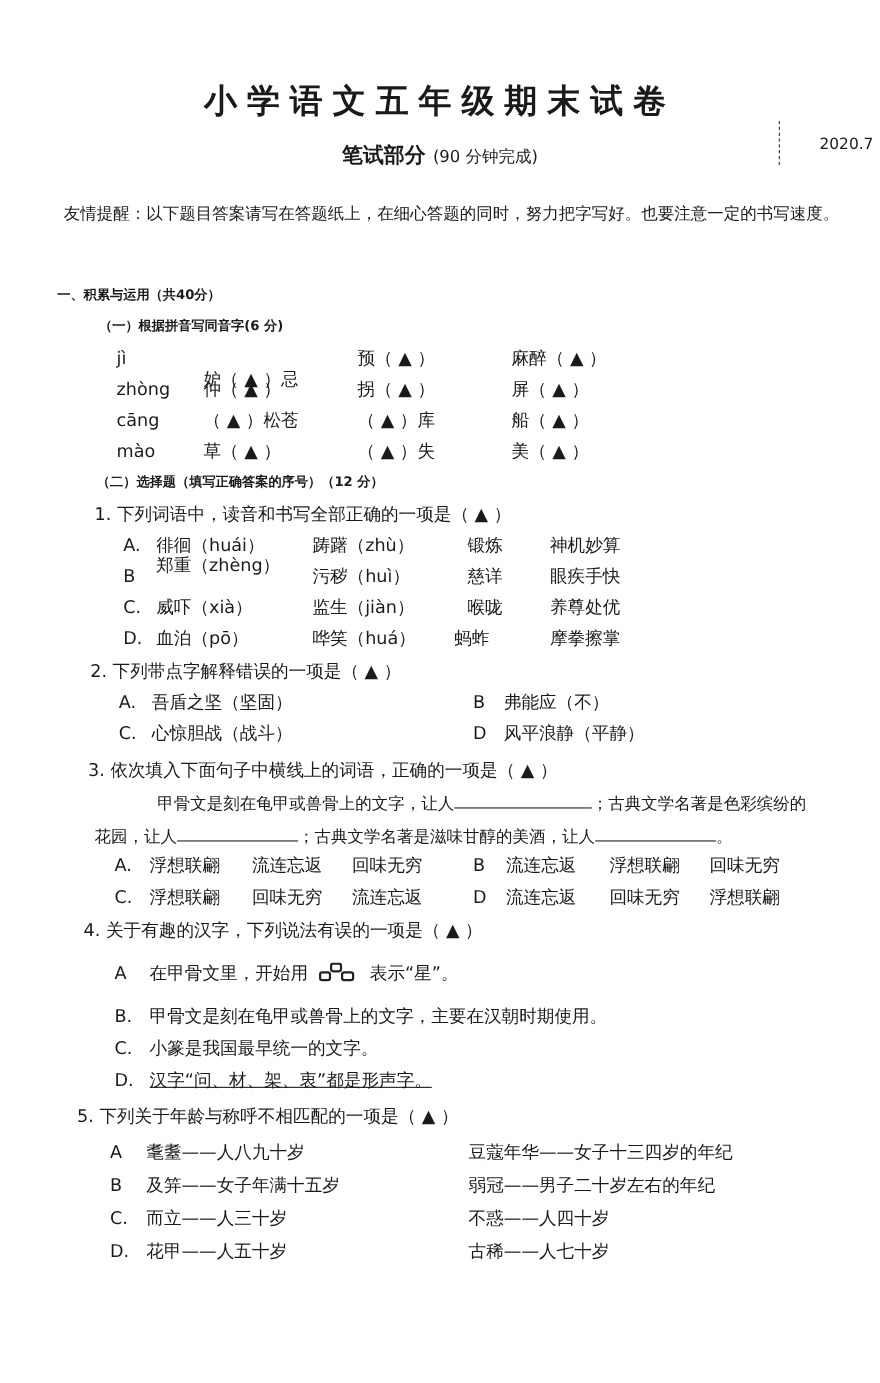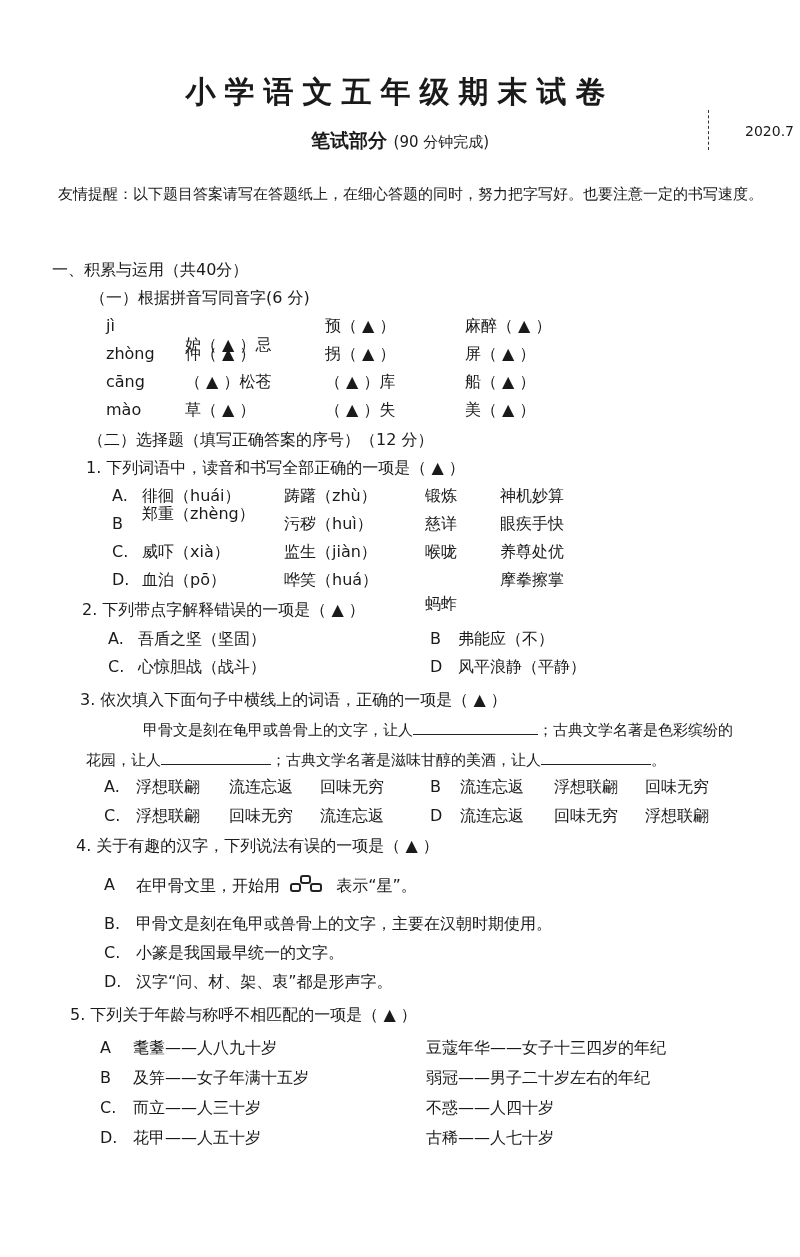--- a/index.html
+++ b/index.html
@@ -7,21 +7,21 @@
          font-family: "DejaVu Sans", "Liberation Sans", sans-serif; color: #1a1a1a; }
   .abs { position: absolute; white-space: nowrap; }
   .title { left: 0; width: 800px; top: 72px; text-align: center; font-size: 30px; font-weight: bold;
            letter-spacing: 9px; font-family: "DejaVu Serif", serif; }
   .subtitle { left: 0; width: 800px; top: 128px; text-align: center; font-size: 19px; font-weight: bold; }
   .subtitle .note { font-weight: normal; font-size: 15px; }
   .date { left: 745px; top: 123px; font-size: 14px; }
   .marker { left: 708px; top: 110px; width: 2px; height: 40px; border-left: 1px dashed #333; }
   .reminder { left: 58px; top: 180px; width: 740px; font-size: 15px; line-height: 28px; white-space: normal;
               font-family: "DejaVu Serif", serif; text-indent: 0; }
-  .sec { font-size: 16px; }
+  .sec { font-size: 12px; font-weight: bold; }
   .row { font-size: 16px; }
   .blank { display: inline-block; border-bottom: 1px solid #222; height: 14px; vertical-align: baseline; }
   .serif { font-family: "DejaVu Serif", serif; font-size: 15px; }
 </style>
 </head>
 <body>
 
 <div class="abs title">小学语文五年级期末试卷</div>
 <div class="abs subtitle">
   <span>笔试部分</span>
@@ -72,21 +72,21 @@
 
 <div class="abs row" style="left:112px; top:542px;">C.</div>
 <div class="abs row" style="left:142px; top:542px;">威吓（xià）</div>
 <div class="abs row" style="left:284px; top:542px;">监生（jiàn）</div>
 <div class="abs row" style="left:425px; top:542px;">喉咙</div>
 <div class="abs row" style="left:500px; top:542px;">养尊处优</div>
 
 <div class="abs row" style="left:112px; top:570px;">D.</div>
 <div class="abs row" style="left:142px; top:570px;">血泊（pō）</div>
 <div class="abs row" style="left:284px; top:570px;">哗笑（huá）</div>
-<div class="abs row" style="left:425px; top:570px;margin-top:24px;">蚂蚱</div>
+<div class="abs row" style="left:413px; top:570px;">蚂蚱</div>
 <div class="abs row" style="left:500px; top:570px;">摩拳擦掌</div>
 
 <div class="abs row" style="left:82px; top:600px;">2. 下列带点字解释错误的一项是（ ▲ ）</div>
 <div class="abs row" style="left:108px; top:629px;">A.</div>
 <div class="abs row" style="left:138px; top:629px;">吾盾之坚（坚固）</div>
 <div class="abs row" style="left:430px; top:629px;">B</div>
 <div class="abs row" style="left:458px; top:629px;">弗能应（不）</div>
 <div class="abs row" style="left:108px; top:657px;">C.</div>
 <div class="abs row" style="left:138px; top:657px;">心惊胆战（战斗）</div>
 <div class="abs row" style="left:430px; top:657px;">D</div>
@@ -127,21 +127,21 @@
         <rect x="22" y="9" width="10" height="7" rx="2" fill="none" stroke="#222" stroke-width="2"></rect>
       </svg>
   </span>
   <span>表示“星”。</span>
 </div>
 <div class="abs row" style="left:104px; top:914px;">B.</div>
 <div class="abs row" style="left:136px; top:914px;">甲骨文是刻在龟甲或兽骨上的文字，主要在汉朝时期使用。</div>
 <div class="abs row" style="left:104px; top:943px;">C.</div>
 <div class="abs row" style="left:136px; top:943px;">小篆是我国最早统一的文字。</div>
 <div class="abs row" style="left:104px; top:972px;">D.</div>
-<div class="abs row" style="left:136px; top:972px;">汉字“问、材、架、衷”都是形声字。</div>
+<div class="abs row" style="left:136px; top:972px;text-decoration:underline;">汉字“问、材、架、衷”都是形声字。</div>
 
 <div class="abs row" style="left:70px; top:1005px;">5. 下列关于年龄与称呼不相匹配的一项是（ ▲ ）</div>
 <div class="abs row" style="left:100px; top:1038px;">A</div>
 <div class="abs row" style="left:133px; top:1038px;">耄耋——人八九十岁</div>
 <div class="abs row" style="left:426px; top:1038px;">豆蔻年华——女子十三四岁的年纪</div>
 <div class="abs row" style="left:100px; top:1068px;">B</div>
 <div class="abs row" style="left:133px; top:1068px;">及笄——女子年满十五岁</div>
 <div class="abs row" style="left:426px; top:1068px;">弱冠——男子二十岁左右的年纪</div>
 <div class="abs row" style="left:100px; top:1098px;">C.</div>
 <div class="abs row" style="left:133px; top:1098px;">而立——人三十岁</div>

